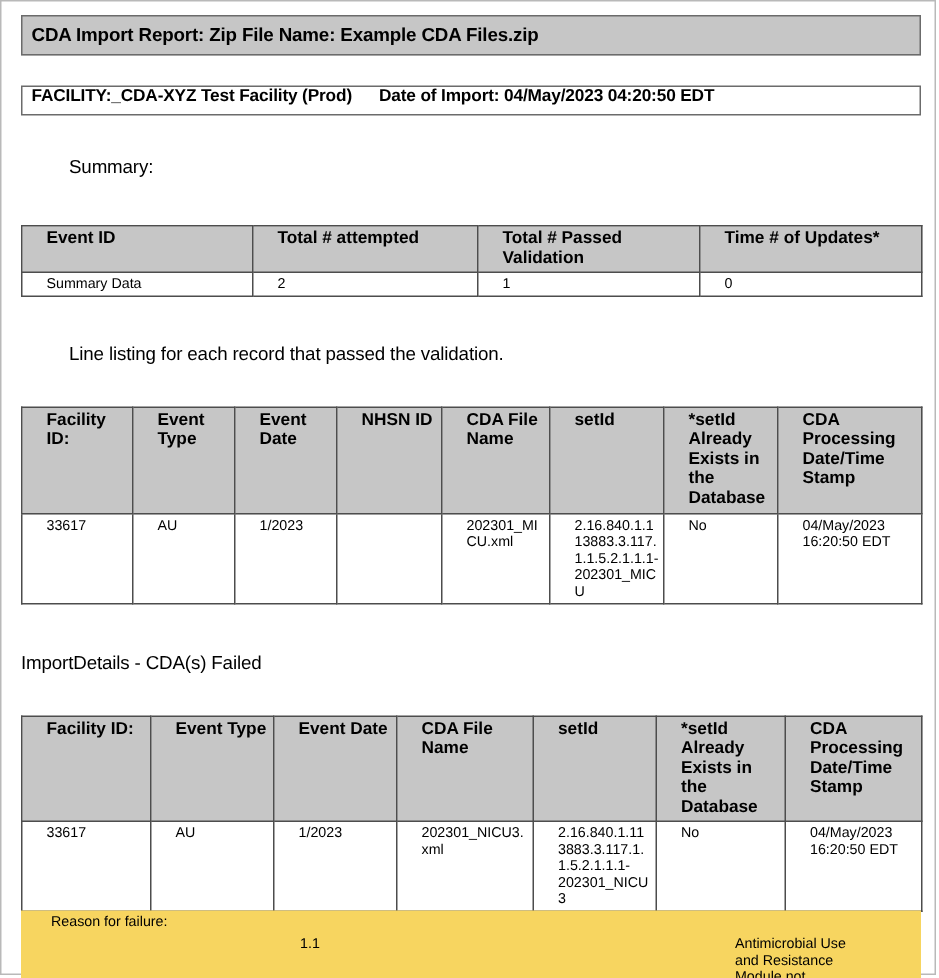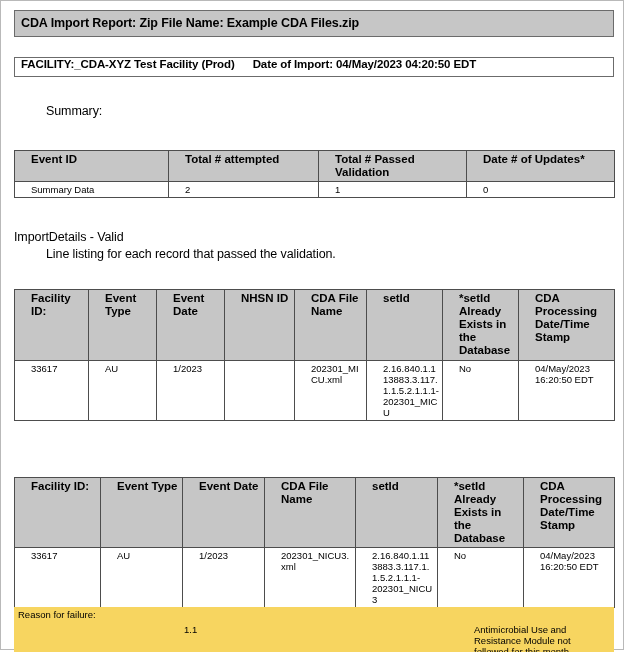--- a/index.html
+++ b/index.html
@@ -112,21 +112,21 @@
     border-collapse: collapse;
     width: 600px;
     table-layout: fixed;
     margin-top: -1px;
   }
   table.failblock td {
     vertical-align: top;
     text-align: left;
     font-size: 9.5px;
     line-height: 11px;
-    padding: 2px 3px 2px 4px;
+    padding: 2px 3px 2px 20px;
     background: #f7d560;
     border: 0;
   }
   td.reason-label {
     border-top: 1px solid #4d4d4d;
     border-bottom: 1px solid #4d4d4d;
     height: 11px;
   }
   td.fail-pad { background: #f7d560; border: 0; }
   td.fail-code, td.fail-text {
@@ -159,36 +159,35 @@
         <col style="width:154px">
           <col style="width:150px">
         <col style="width:148px">
           <col style="width:148px">
       </colgroup>
       <thead>
         <tr>
           <th>Event ID</th>
           <th>Total # attempted</th>
           <th>Total # Passed Validation</th>
-          <th>Date # of Updates*</th>
+          <th>Time # of Updates*</th>
         </tr>
       </thead>
       <tbody>
         <tr>
           <td>Summary Data</td>
           <td>2</td>
           <td>1</td>
           <td>0</td>
         </tr>
       </tbody>
     </table>
 
     <div class="spacer-30"></div>
 
-    <div class="section-head">ImportDetails - Valid</div>
     <div class="para">Line listing for each record that passed the validation.</div>
 
     <div class="spacer-26"></div>
 
     <table class="rpt detail valid">
       <colgroup>
         <col style="width:74px">
           <col style="width:68px">
           <col style="width:68px">
         <col style="width:70px">
@@ -218,20 +217,21 @@
           <td>202301_MICU.xml</td>
           <td>2.16.840.1.113883.3.117.1.1.5.2.1.1.1-202301_MICU</td>
           <td>No</td>
           <td>04/May/2023 16:20:50 EDT</td>
         </tr>
       </tbody>
     </table>
 
     <div class="spacer-30"></div>
 
+    <div class="section-head">ImportDetails - CDA(s) Failed</div>
 
     <div class="spacer-26"></div>
 
     <table class="rpt detail failed">
       <colgroup>
         <col style="width:86px">
           <col style="width:82px">
           <col style="width:82px">
         <col style="width:91px">
           <col style="width:82px">

